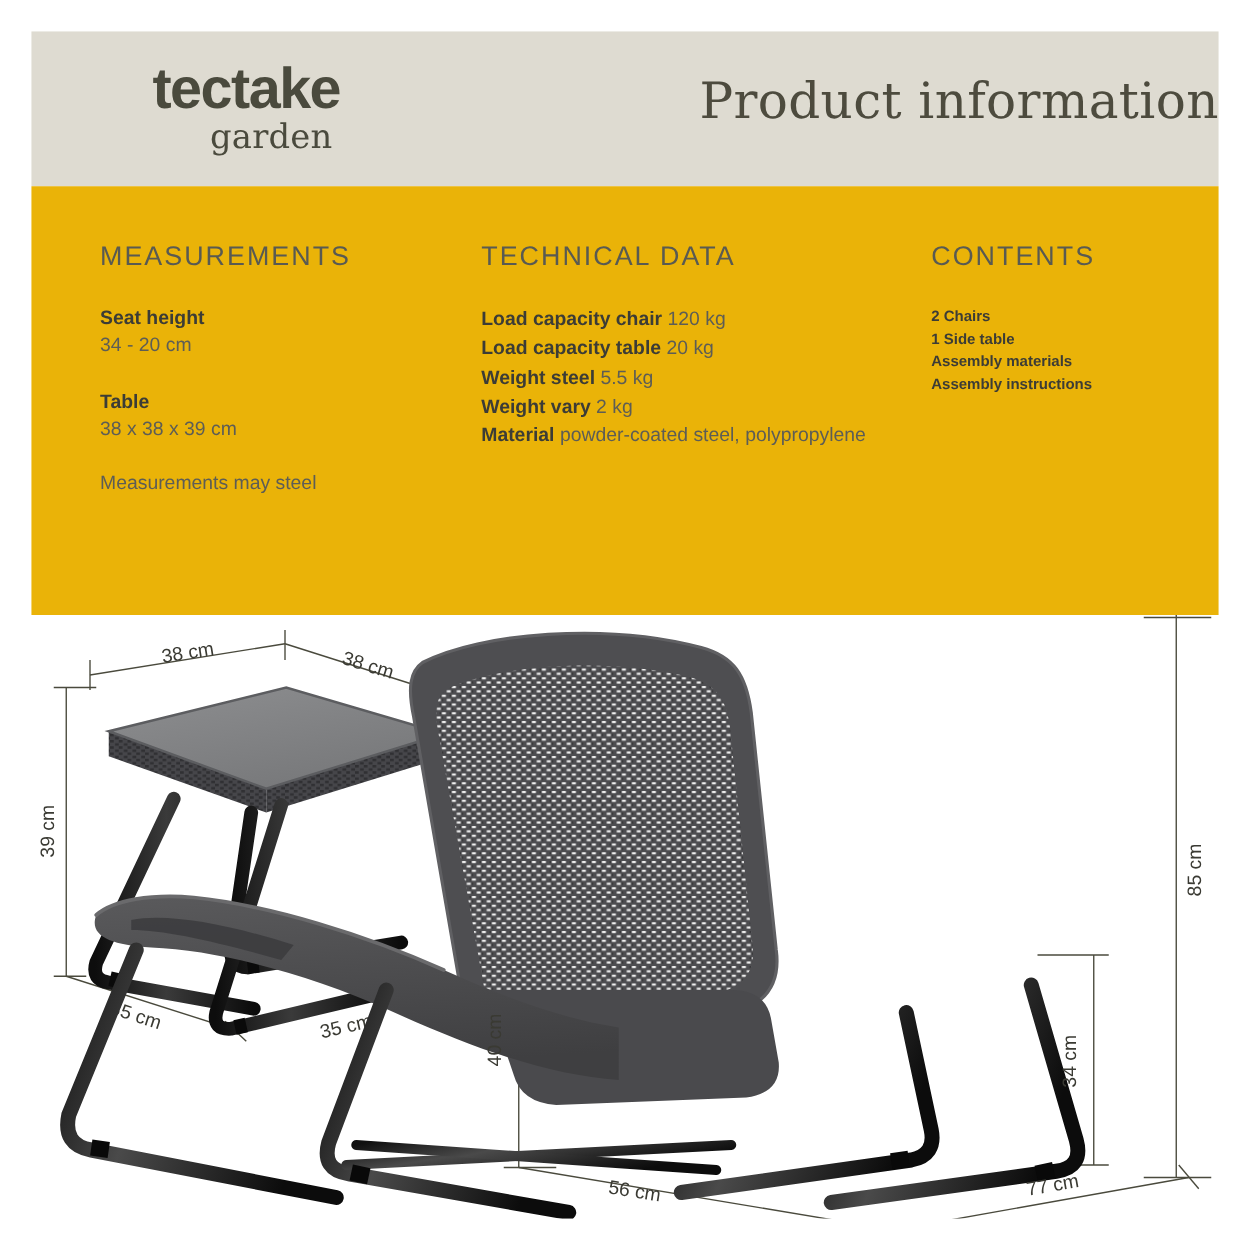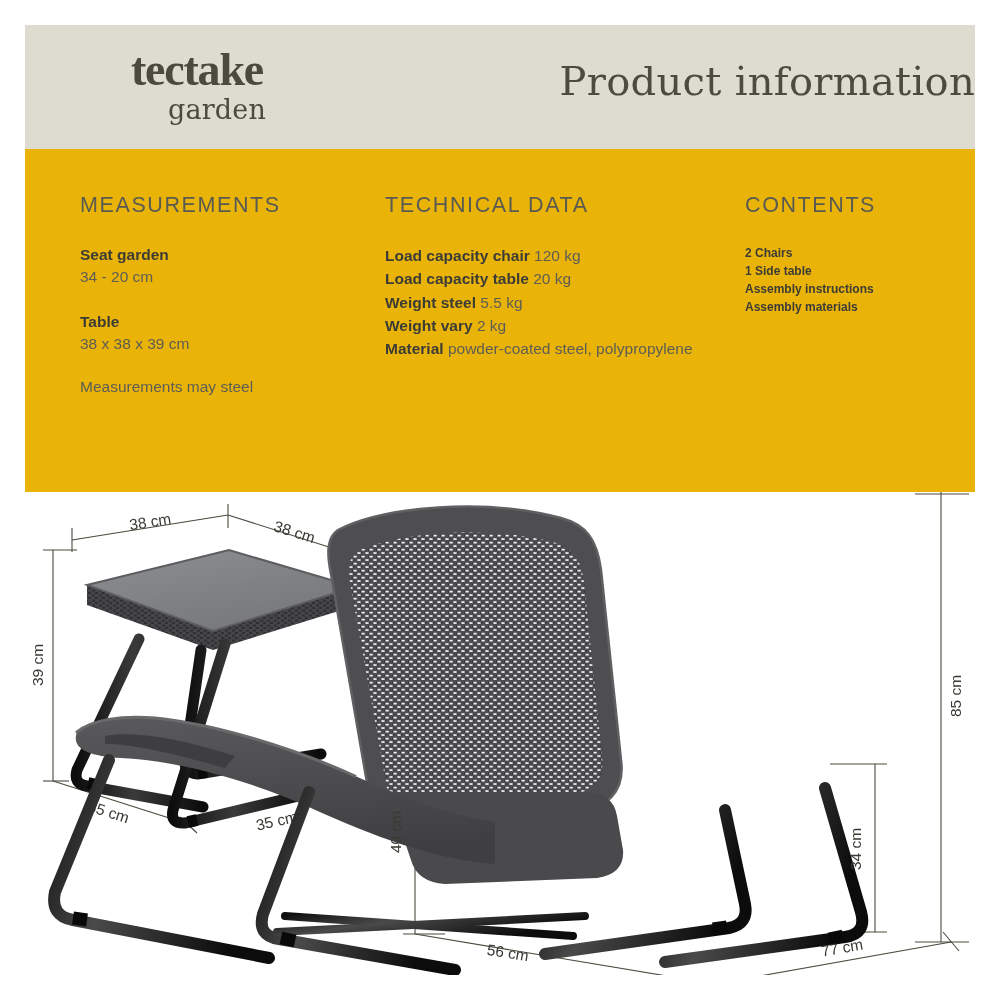--- a/index.html
+++ b/index.html
@@ -32,21 +32,21 @@
     background: #dedbd1;
   }
   #logo {
     position: absolute;
     left: 57px;
     top: 22px;
     width: 230px;
     text-align: center;
   }
   #logo-main {
-    font-family: Liberation Serif, serif;
+    font-family: Liberation Sans, sans-serif;
     font-weight: bold;
     font-size: 46px;
     letter-spacing: -1.2px;
     color: #4a4a3d;
     line-height: 1;
     display: block;
   }
   #logo-sub {
     font-family: "DejaVu Serif", serif;
     font-size: 27px;
@@ -157,21 +157,21 @@
     </div>
     <div id="doc-title">Product information</div>
   </div>
 
   <div id="info-panel">
 
     <div class="column" id="col-measurements">
       <div class="col-header">MEASUREMENTS</div>
 
       <div class="spec-block">
-        <div class="spec-label">Seat garden</div>
+        <div class="spec-label">Seat height</div>
         <div class="spec-value">34 - 20 cm</div>
       </div>
       <div class="spec-block">
         <div class="spec-label">Table</div>
         <div class="spec-value">38 x 38 x 39 cm</div>
       </div>
       <div class="note">Measurements may steel</div>
     </div>
 
     <div class="column" id="col-technical">
@@ -195,22 +195,22 @@
       <div class="tech-line">
         <b>Material</b>
         <span>powder-coated steel, polypropylene</span>
       </div>
     </div>
 
     <div class="column" id="col-contents">
       <div class="col-header">CONTENTS</div>
       <div class="contents-line">2 Chairs</div>
       <div class="contents-line">1 Side table</div>
+      <div class="contents-line">Assembly materials</div>
       <div class="contents-line">Assembly instructions</div>
-      <div class="contents-line">Assembly materials</div>
     </div>
 
   </div>
 
   <div id="illustration">
     <svg id="illu-svg" width="950" height="483" viewBox="0 0 950 483" xmlns="http://www.w3.org/2000/svg">
       <defs>
 
         <pattern id="weaveTbl" width="7" height="5" patternUnits="userSpaceOnUse">
           <rect width="7" height="5" fill="#46464a"></rect>

